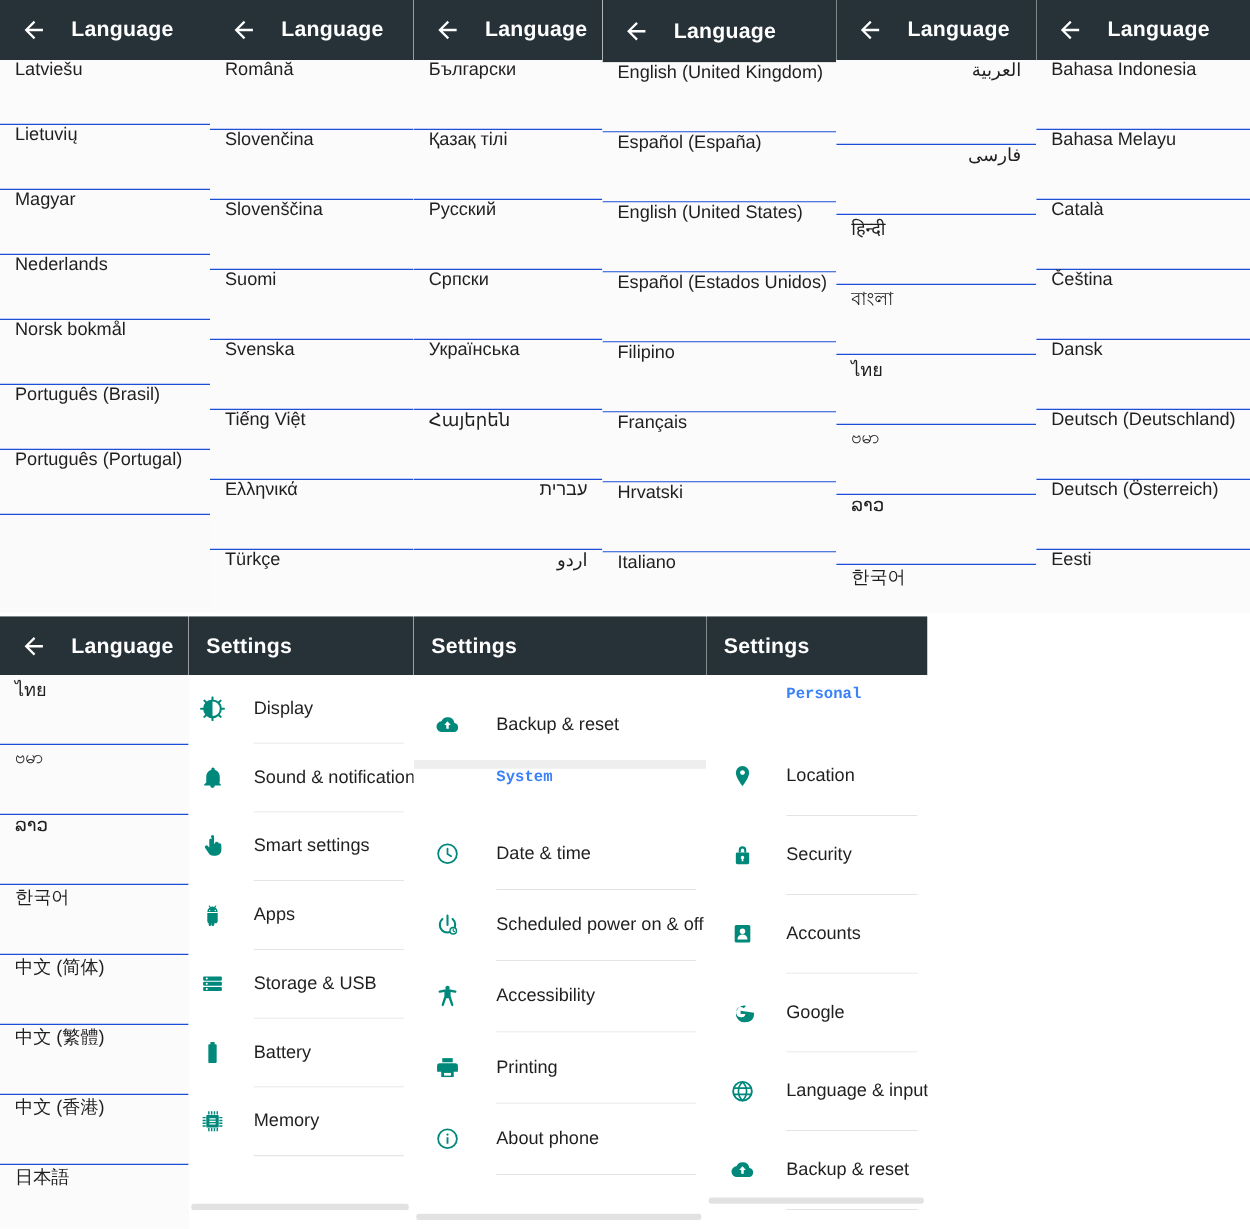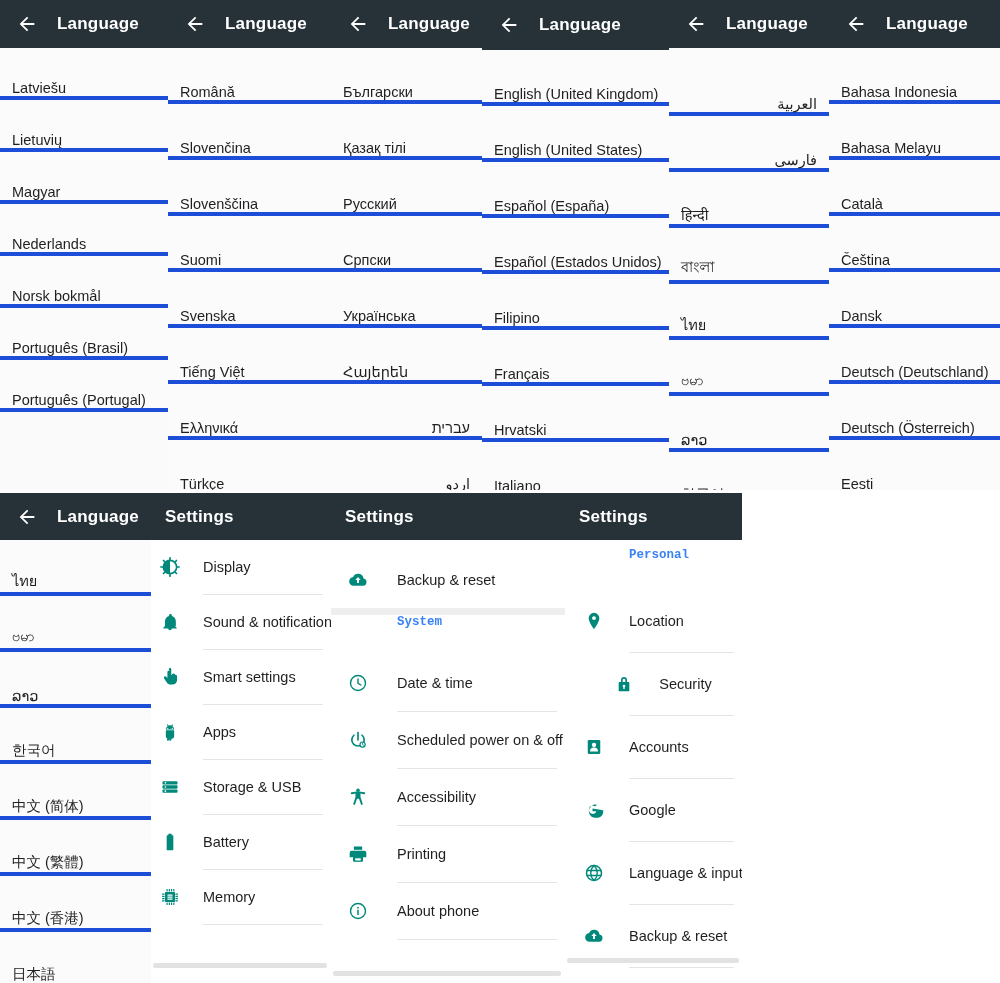--- a/index.html
+++ b/index.html
@@ -34,23 +34,23 @@
     letter-spacing: .2px;
     white-space: nowrap;
   }
   .appbar.with-back .title { margin-left: 17px; }
   .appbar.no-back .title { margin-left: 14px; font-size: 17px; }
 
   
   .langlist { background: #fbfbfb; }
   .langrow {
     box-sizing: border-box;
-    display: flex; align-items: flex-end;
+    display: flex; align-items: flex-start;
     padding-left: 12px;
-    border-bottom: 4px solid #1d4ed8;
+    border-bottom: 1px solid #1d4ed8;
     background: #fbfbfb;
     color: #1f1f1f;
     font-size: 14.5px;
     white-space: nowrap;
   }
   .langrow.rtl { direction: rtl; padding-left: 0; padding-right: 12px; }
 
   
   .setlist { background: #ffffff; }
   .setrow {
@@ -198,24 +198,24 @@
             <path d="M20 11H7.8l5.6-5.6L12 4l-8 8 8 8 1.4-1.4L7.8 13H20z" fill="#ffffff"></path>
           </svg>
         </div>
         <div class="title">Language</div>
       </div>
       <div class="langlist" style="position: absolute; left: 0px; top: 50px; width: 187px;">
         <div class="langrow" style="height: 56px;">
           <span>English (United Kingdom)</span>
         </div>
         <div class="langrow" style="height: 56px;">
+          <span>Español (España)</span>
+        </div>
+        <div class="langrow" style="height: 56px;">
           <span>English (United States)</span>
-        </div>
-        <div class="langrow" style="height: 56px;">
-          <span>Español (España)</span>
         </div>
         <div class="langrow" style="height: 56px;">
           <span>Español (Estados Unidos)</span>
         </div>
         <div class="langrow" style="height: 56px;">
           <span>Filipino</span>
         </div>
         <div class="langrow" style="height: 56px;">
           <span>Français</span>
         </div>
@@ -500,21 +500,21 @@
         <div class="setrow" style="height: 62px;">
           <div class="ico" style="flex-basis: 30px; width: 30px; margin-left: 14px;">
             <svg width="20" height="20" viewBox="0 0 24 24" fill="#00897b">
               <path d="M12 2.2A6.4 6.4 0 005.6 8.6c0 4.8 6.4 12.9 6.4 12.9s6.4-8.1 6.4-12.9A6.4 6.4 0 0012 2.2z"></path>
               <circle cx="12" cy="8.5" r="2.3" fill="#ffffff"></circle>
             </svg>
           </div>
           <div class="lbl" style="margin-left: 20px;">Location</div>
         </div>
         <div class="setdiv" style="margin-left: 64px; margin-right: 8px;"></div>
-        <div class="setrow" style="height: 62px; justify-content: center;">
+        <div class="setrow" style="height: 62px;">
           <div class="ico" style="flex-basis: 30px; width: 30px; margin-left: 14px;">
             <svg width="20" height="20" viewBox="0 0 24 24" fill="#00897b">
               <path d="M8.4 9.5V7.3a3.6 3.6 0 017.2 0v2.2h-2V7.3a1.6 1.6 0 00-3.2 0v2.2z"></path>
               <rect x="5.6" y="9.5" width="12.8" height="11.3" rx="1.4"></rect>
               <circle cx="12" cy="14.4" r="1.6" fill="#ffffff"></circle>
               <rect x="11.2" y="15" width="1.6" height="3" fill="#ffffff"></rect>
             </svg>
           </div>
           <div class="lbl" style="margin-left: 20px;">Security</div>
         </div>

